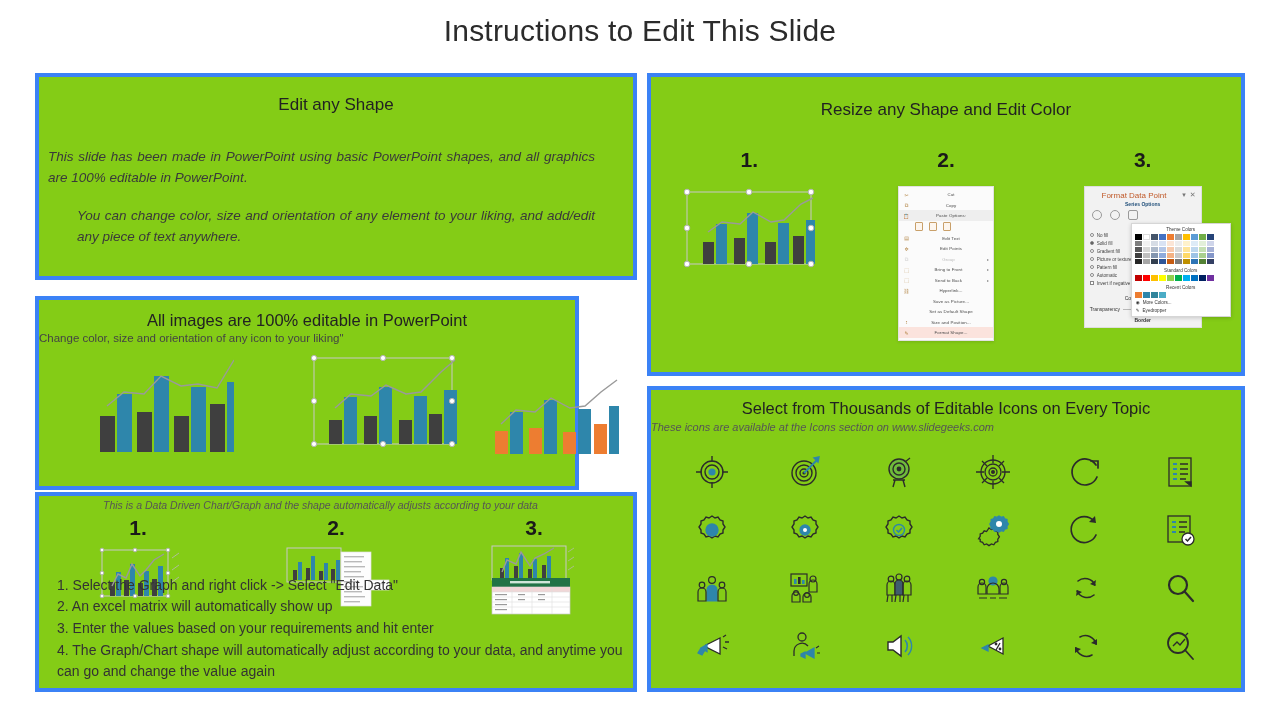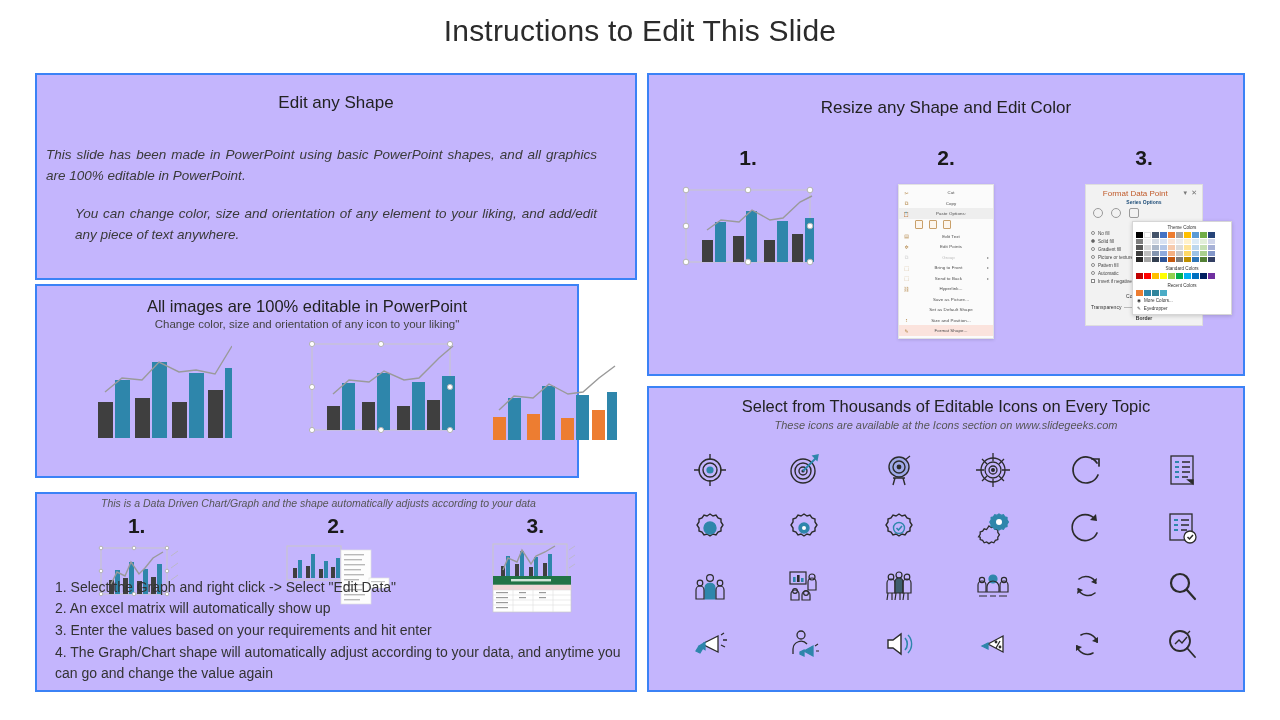--- a/index.html
+++ b/index.html
@@ -14,43 +14,43 @@
   .slide{ width:1280px; height:720px; position:relative; }
 
   .slide-title{
     position:absolute; top:14px; left:0; width:1280px;
     text-align:center; font-size:30px; font-weight:400; color:#2b2b2b;
     letter-spacing:.2px;
   }
 
   .panel{
     position:absolute;
-    border:2px solid #3b82f6;
-    background:#c4b5fd;
+    border:4px solid #3b82f6;
+    background:#84cc16;
   }
   .panel-title{
     text-align:center; font-size:16px; font-weight:400; color:#222;
     line-height:1.25;
   }
   .panel-sub{
-    text-align:center; font-size:11px; font-style:italic; color:#555;
+    font-size:11px; font-style:italic; color:#555;
   }
 
   
   #panel-edit-shape{ left:35px; top:73px; width:602px; height:207px; }
   #panel-edit-shape .panel-title{ margin-top:17px; font-size:17px; }
   .body-para{
     font-style:italic; font-size:13.5px; line-height:1.55; color:#3a3a3a;
     text-align:justify; margin:0 38px;
   }
   #para-1{ margin-top:32px;margin-left:9px; }
   #para-2{ margin-top:17px; }
 
   
-  #panel-all-images{ left:35px; top:284px; width:544px; height:194px; }
+  #panel-all-images{ left:35px; top:296px; width:544px; height:194px; }
   #panel-all-images .panel-title{ margin-top:10px; font-size:16.5px; padding:0 60px;}
   #panel-all-images .panel-sub{ margin-top:1px; font-size:11.5px; font-style:normal; color:#444;}
   .imgrow{ position:relative; height:108px; margin-top:4px; }
 
   
   #panel-excel{ left:35px; top:492px; width:602px; height:200px; }
   #panel-excel .panel-title{ margin-top:9px; font-size:17px; }
   #panel-excel .panel-sub{ text-align:left; margin:2px 24px 0 64px; font-size:10.5px; line-height:1.35;}
   .num-row{ display:flex; margin-top:4px; }
   .num-col{ flex:1; text-align:center; }

